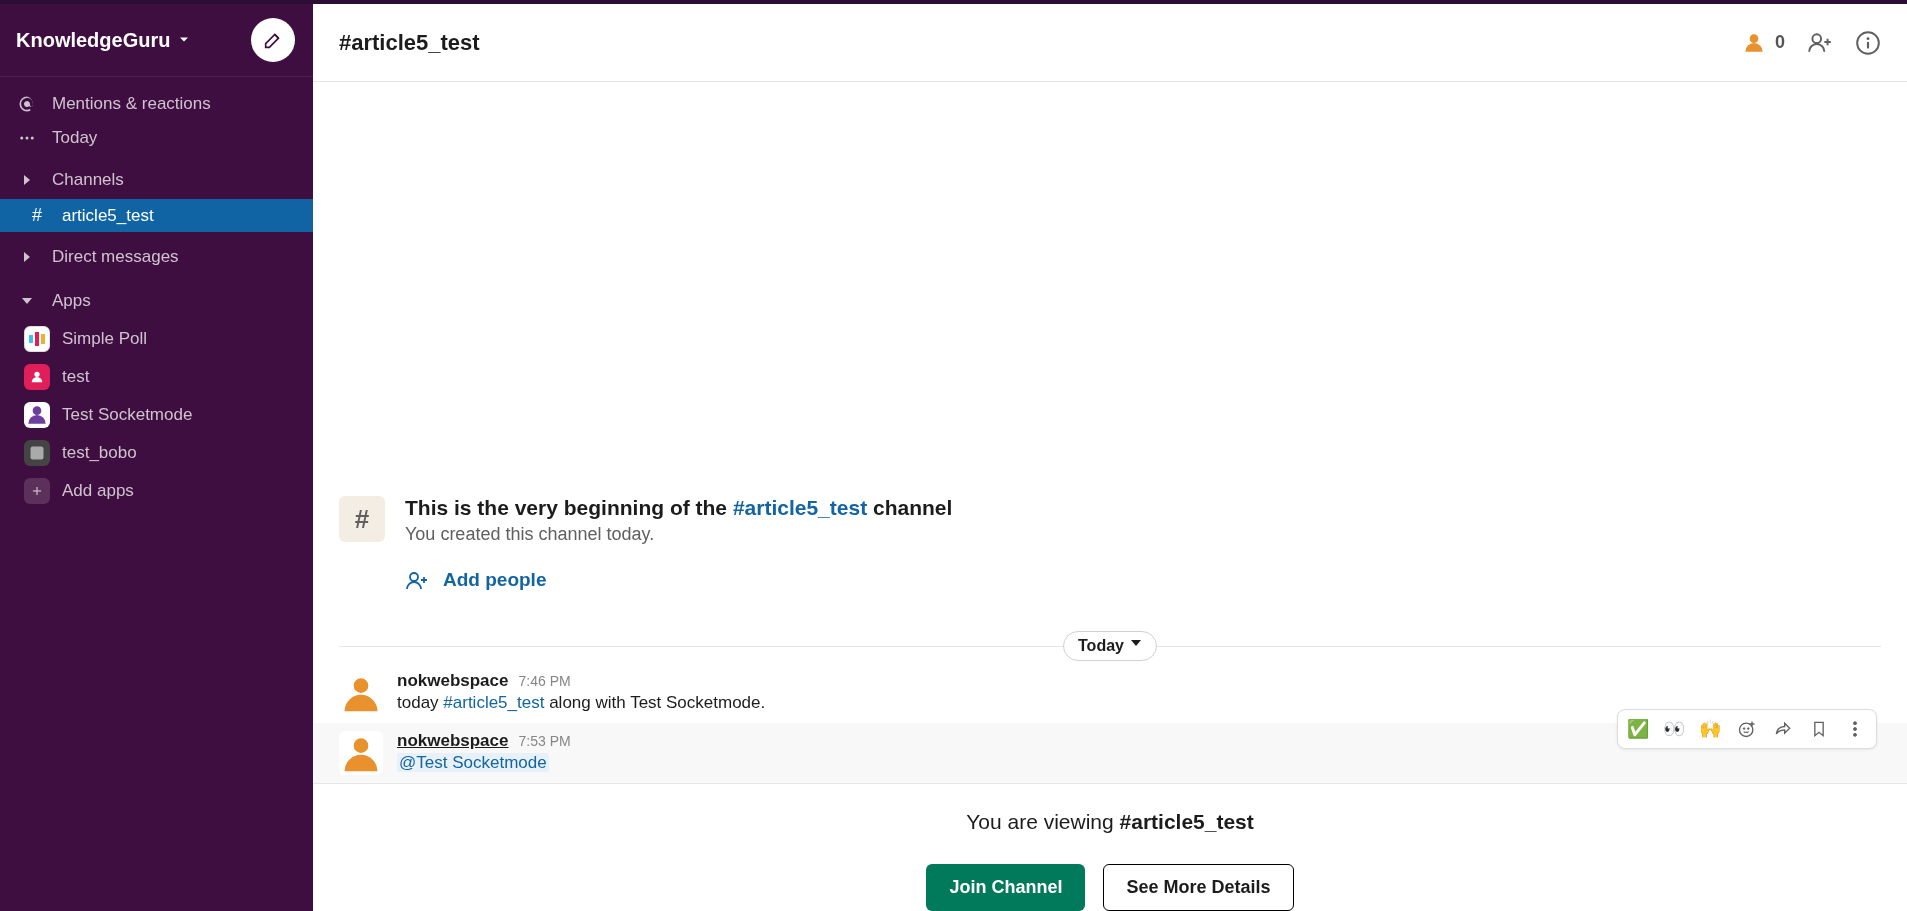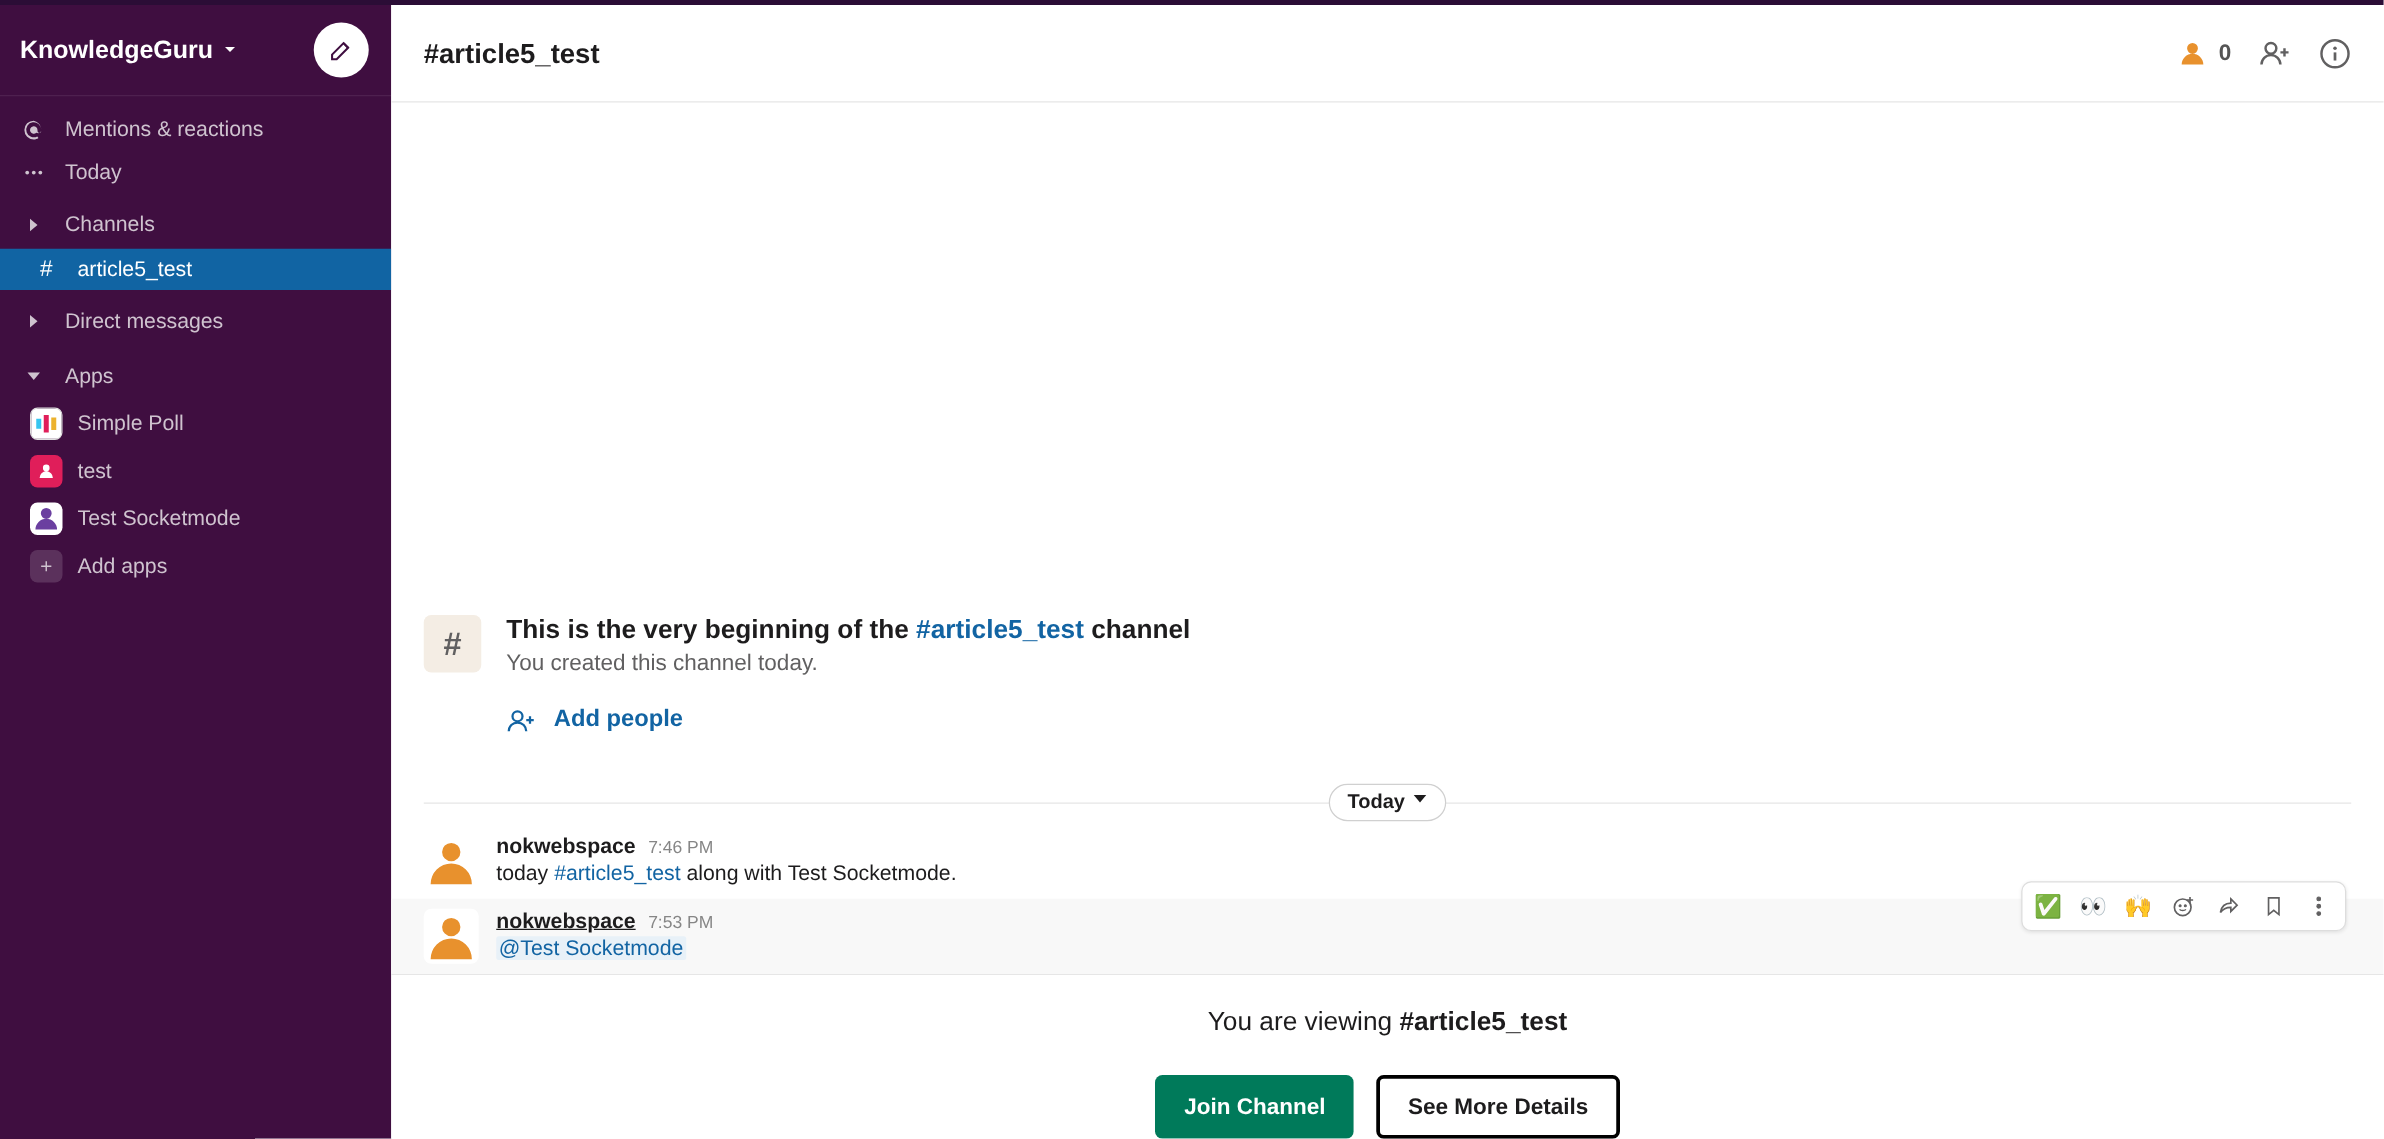--- a/index.html
+++ b/index.html
@@ -85,21 +85,21 @@
   .ha { width:30px; height:30px; display:flex; align-items:center; justify-content:center; cursor:pointer; border-radius:4px;}
   .ha svg { width:20px; height:20px; fill:#616061; stroke:#616061;}
   .ha span.emoji { font-size:18px; }
 
   .footer-panel { border-top:1px solid #e6e6e6; padding: 26px 26px 0 26px; text-align:center;}
   .footer-panel .viewing { font-size:21px; color:#1d1c1d; margin-bottom: 30px;}
   .footer-panel .viewing strong { font-weight:800;}
   .footer-btns { display:flex; gap: 18px; justify-content:center;}
   .btn { padding: 12px 22px; font-size:18px; font-weight:700; border-radius:6px; cursor:pointer; border:1px solid transparent;}
   .btn.primary { background:#007a5a; color:#fff;}
-  .btn.secondary { background:#fff; color:#1d1c1d; border:3px solid #000000;}
+  .btn.secondary { background:#fff; color:#1d1c1d; border:1px solid #000000;}
 
 </style>
 </head>
 <body>
 
 <div class="topstrip"></div>
 <div class="app">
 
   <aside class="sidebar">
     <div class="ws-header">
@@ -183,20 +183,28 @@
           </div>
         <span>test</span>
       </div>
       <div class="app-item">
         <div class="app-icon socket">
             <svg viewBox="0 0 24 24" style="fill:#6b3fa0">
               <path d="M12 12a4 4 0 100-8 4 4 0 000 8zm-8 8a8 8 0 0116 0H4z"></path>
             </svg>
           </div>
         <span>Test Socketmode</span>
+      </div>
+      <div class="app-item">
+        <div class="app-icon bobo">
+            <svg viewBox="0 0 24 24" style="fill:#aaa">
+              <rect x="6" y="6" width="12" height="12" rx="2"></rect>
+            </svg>
+          </div>
+        <span>test_bobo</span>
       </div>
       <div class="app-item">
         <div class="app-icon add">
             <svg viewBox="0 0 24 24">
               <path d="M11 5h2v14h-2z"></path>
               <path d="M5 11h14v2H5z"></path>
             </svg>
           </div>
         <span>Add apps</span>
       </div>

